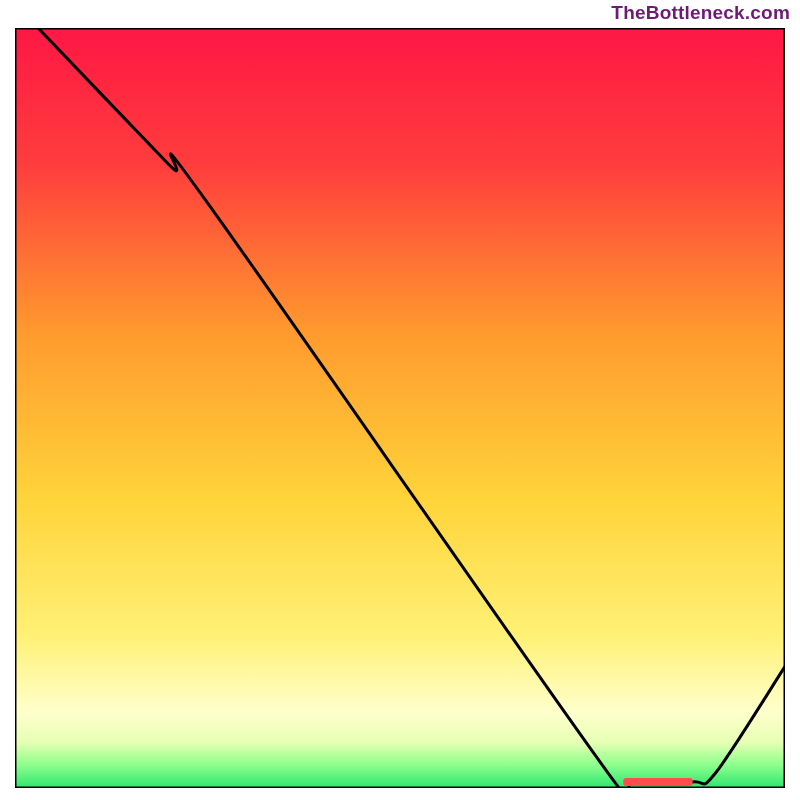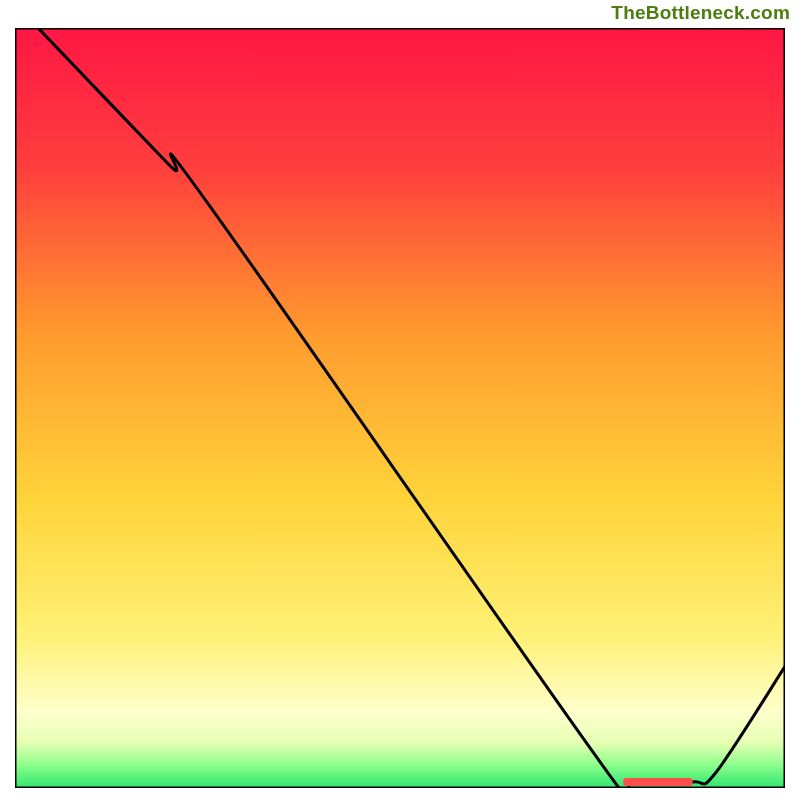--- a/index.html
+++ b/index.html
@@ -10,21 +10,21 @@
     position: relative;
     font-family: Arial, Helvetica, sans-serif;
     overflow: hidden;
   }
   .attribution {
     position: absolute;
     top: 2px;
     right: 10px;
     font-size: 19px;
     font-weight: 700;
-    color: #4d7c0f;
+    color: #701a75;
     letter-spacing: 0.2px;
     text-align: right;
   }
   .plot-wrap {
     position: absolute;
     left: 15px;
     top: 28px;
     width: 770px;
     height: 760px;
   }

